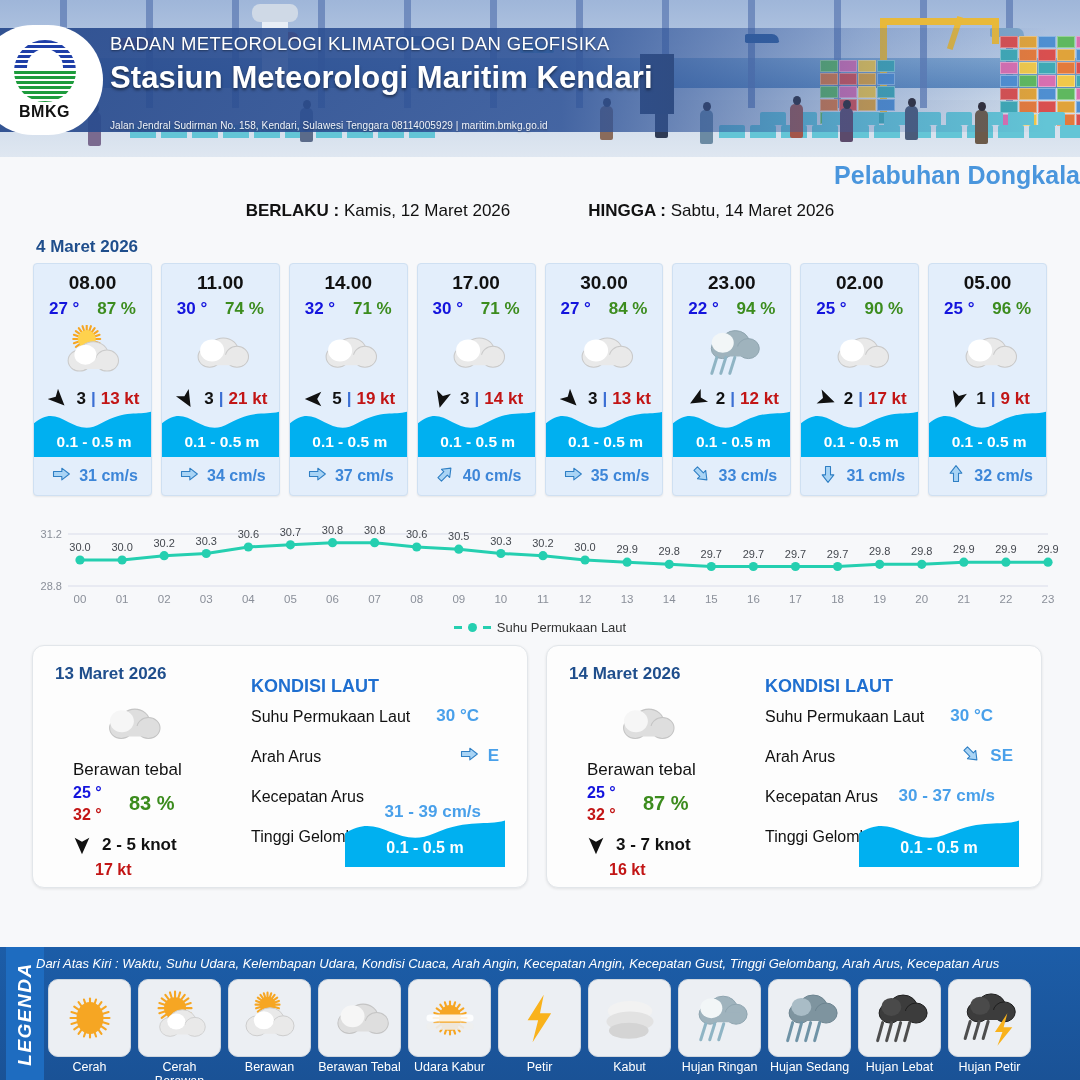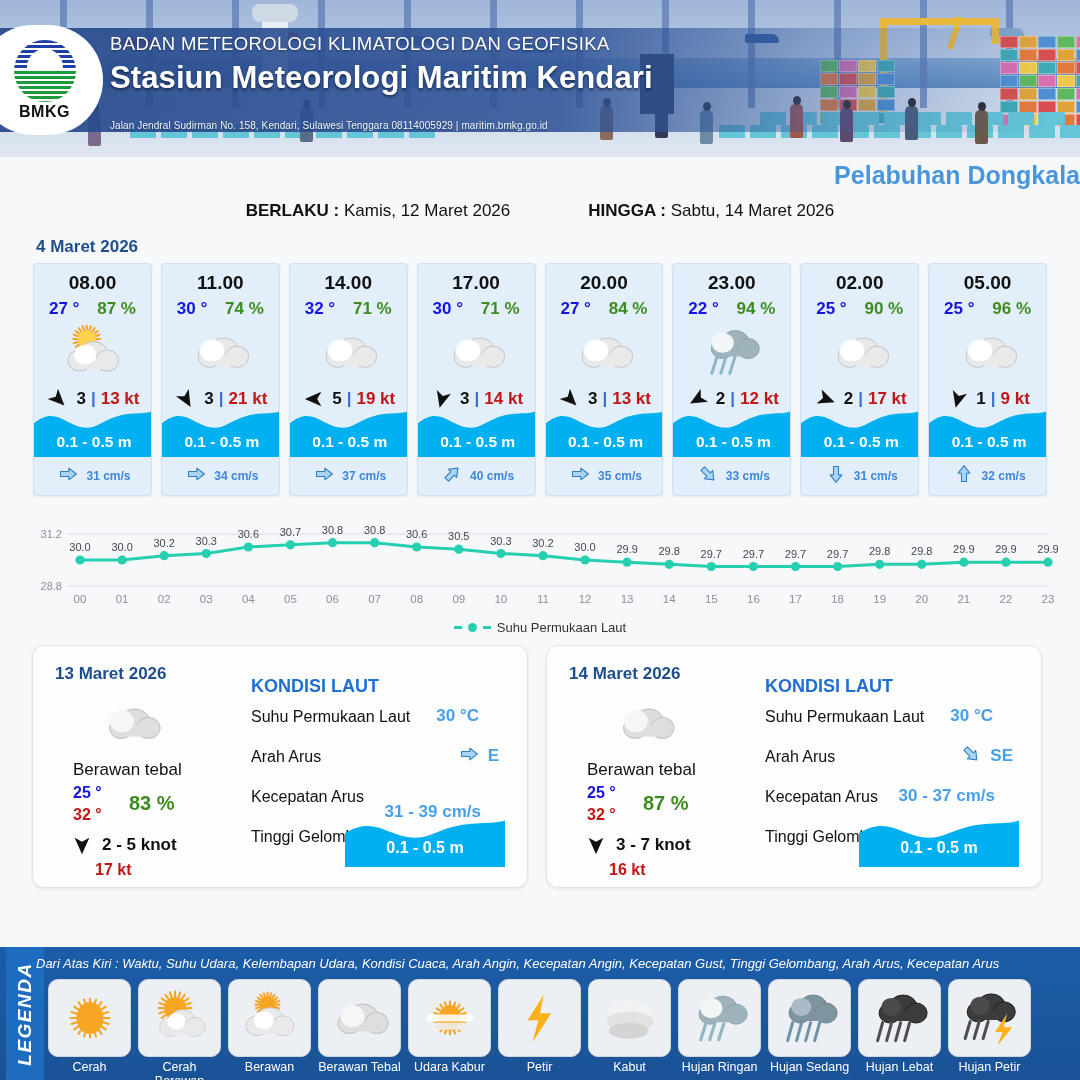--- a/index.html
+++ b/index.html
@@ -87,21 +87,21 @@
   .w-num { font-size:17px; font-weight:bold; color:#111; }
   .w-bar { color:#3b6fd4; font-size:17px; font-weight:bold; }
   .w-kt { font-size:17px; font-weight:bold; color:#c21515; }
   .c-wave { position:absolute; left:0; bottom:38px; width:120px; height:58px; }
   .c-wave svg { display:block; }
   .c-wavetxt { position:absolute; left:0; bottom:44px; width:120px; text-align:center;
     font-size:15.5px; font-weight:bold; color:#fff; }
   .c-cur { position:absolute; left:0; bottom:7px; width:120px;
     display:flex; align-items:center; justify-content:center; gap:7px; }
   .cur-arrow { width:22px; height:20px; }
-  .c-curtxt { font-size:12px; font-weight:bold; color:#3d86d8; }
+  .c-curtxt { font-size:16px; font-weight:bold; color:#3d86d8; }
 
   
   .chart-wrap { position:relative; margin:12px 22px 0 22px; height:108px; }
   .chart-legend { text-align:center; margin-top:4px; font-size:13px; color:#333;
     display:flex; align-items:center; justify-content:center; gap:6px; }
   .lg-dot { width:9px; height:9px; border-radius:50%; background:#25cfb0; display:inline-block; }
   .lg-dash { width:8px; height:2.5px; background:#25cfb0; display:inline-block; }
 
   
   .days { display:flex; gap:18px; padding:10px 12px 0 32px; }
@@ -516,21 +516,21 @@
       <div class="c-cur">
         <span><svg class="cur-arrow" viewBox="0 0 24 24">
     <g transform="rotate(45 12 12)">
       <path d="M12 2 L19 11 L15 11 L15 21 L9 21 L9 11 L5 11 Z" fill="#a9d4f5" stroke="#2f7fc4" stroke-width="1.3" stroke-linejoin="round"></path>
     </g>
             </svg></span>
         <span class="c-curtxt">40 cm/s</span>
       </div>
       </div>
       <div class="card">
-      <div class="c-time">20.00</div>
+      <div class="c-time">30.00</div>
       <div class="c-th">
         <span class="c-temp">27 °</span>
         <span class="c-hum">84 %</span>
       </div>
       <div class="c-icon">
           <svg width="66" height="54" viewBox="0 0 66 54">
     <g transform="translate(36.300000000000004,29.700000000000003) scale(1.05)">
       <ellipse cx="-13" cy="2" rx="11" ry="10" fill="#e9e9e9" stroke="#c9c9c9" stroke-width="1"></ellipse>
       <ellipse cx="0" cy="-4" rx="14" ry="12" fill="#e9e9e9" stroke="#c9c9c9" stroke-width="1"></ellipse>
       <ellipse cx="13" cy="2" rx="11" ry="10" fill="#e9e9e9" stroke="#c9c9c9" stroke-width="1"></ellipse>

